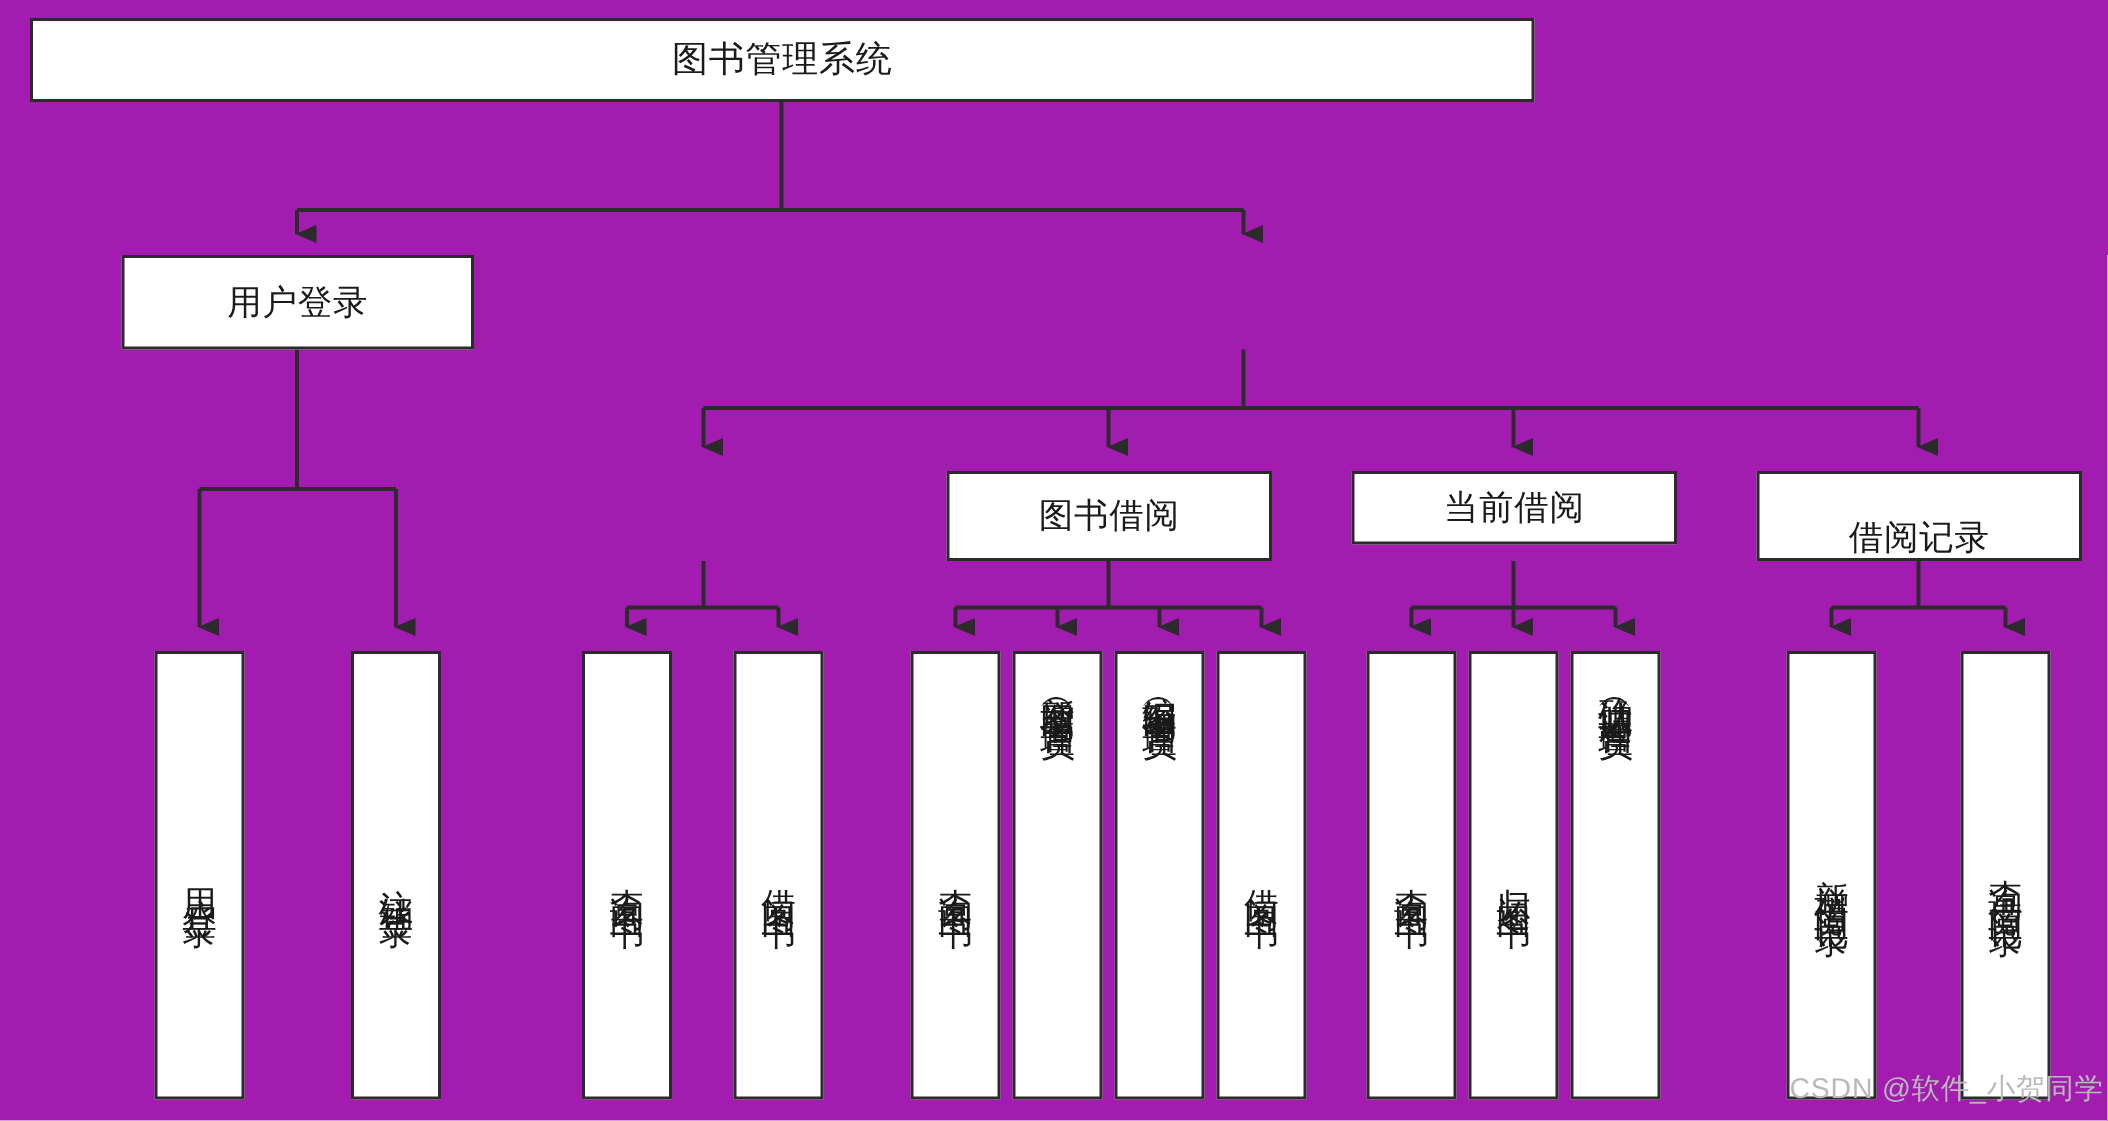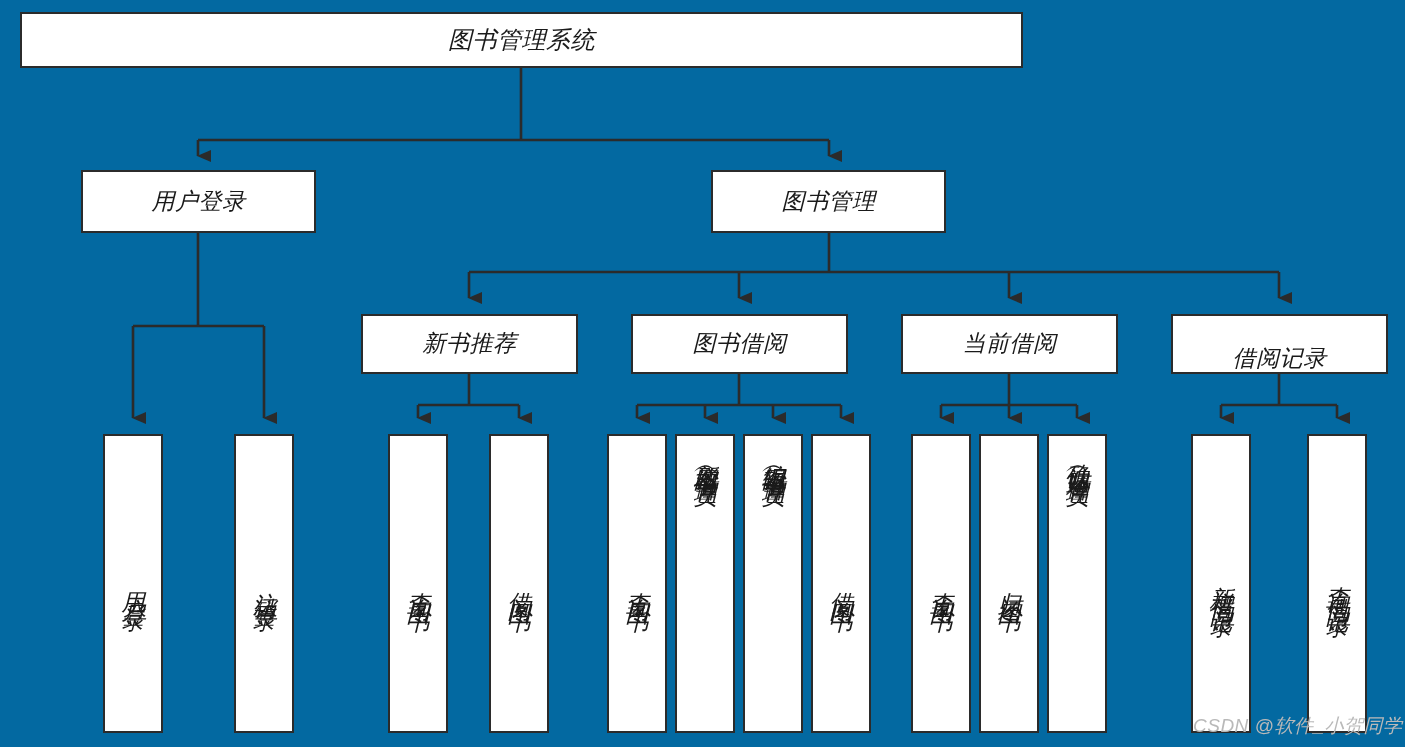--- a/index.html
+++ b/index.html
@@ -7,23 +7,22 @@
     padding: 0;
     background: #ffffff;
   }
   body {
     font-family: "Liberation Sans", "DejaVu Sans", sans-serif;
   }
   #canvas {
     position: relative;
     width: 1405px;
     height: 747px;
-    background: #0369a1;
+    background: #a21caf;
     overflow: hidden;
-    font-style: italic;
   }
   svg#wires {
     position: absolute;
     left: 0;
     top: 0;
     width: 1405px;
     height: 747px;
     pointer-events: none;
   }
   .node {
@@ -137,31 +136,25 @@
     </g>
   </svg>
 
   <div class="node horiz root" style="left:20px; top:12px; width:1003px; height:56px;">
     <span class="lbl">图书管理系统</span>
   </div>
 
   <div class="node horiz" style="left:81px; top:170px; width:235px; height:63px;">
     <span class="lbl">用户登录</span>
   </div>
-  <div class="node horiz" style="left:711px; top:170px; width:235px; height:63px;">
-    <span class="lbl">图书管理</span>
-  </div>
-
-  <div class="node horiz" style="left:361px; top:314px; width:217px; height:60px;">
-    <span class="lbl">新书推荐</span>
-  </div>
+
   <div class="node horiz" style="left:631px; top:314px; width:217px; height:60px;justify-content:center;">
     <span class="lbl">图书借阅</span>
   </div>
-  <div class="node horiz" style="left:901px; top:314px; width:217px; height:60px;align-items:center;">
+  <div class="node horiz" style="left:901px; top:314px; width:217px; height:49px;align-items:center;">
     <span class="lbl">当前借阅</span>
   </div>
   <div class="node horiz" style="left:1171px; top:314px; width:217px; height:60px;align-items:flex-end;">
     <span class="lbl">借阅记录</span>
   </div>
 
   <div class="node vert center-v" style="left:103px; top:434px; width:60px; height:299px;">
     <span class="lbl">用户登录</span>
   </div>
   <div class="node vert center-v" style="left:234px; top:434px; width:60px; height:299px;">

